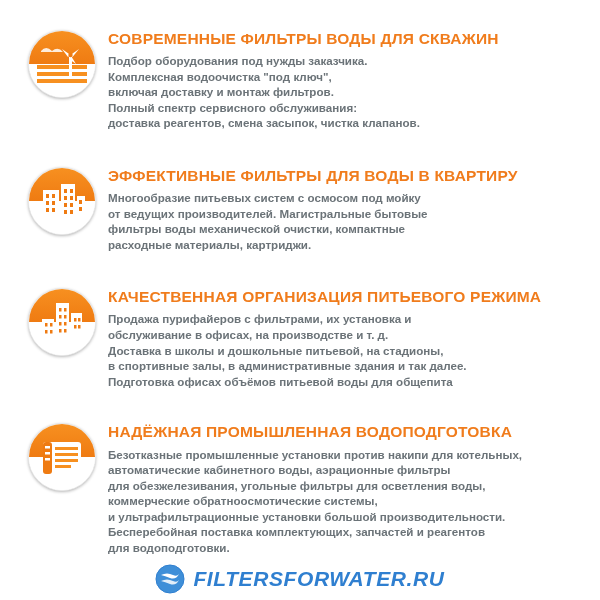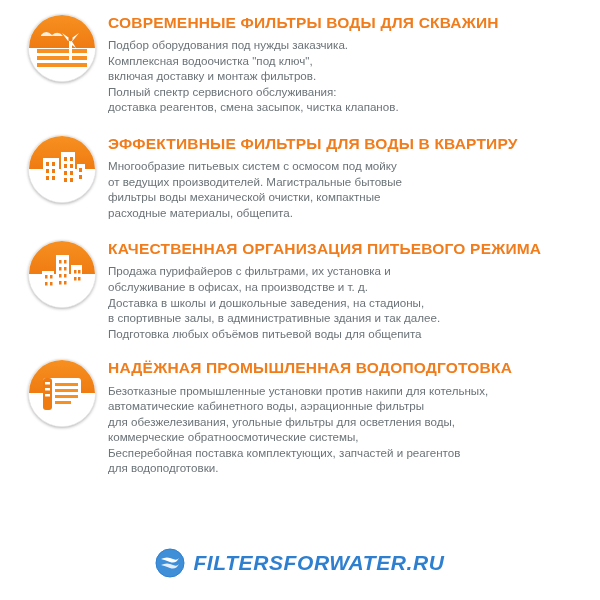--- a/index.html
+++ b/index.html
@@ -16,20 +16,21 @@
   .page {
     position: relative;
     width: 600px;
     height: 600px;
     box-sizing: border-box;
   }
   .section {
     display: flex;
     align-items: flex-start;
     padding: 0 12px 0 18px;
+    margin-top: 16px;
   }
   .icon-col {
     width: 88px;
     flex: 0 0 88px;
     display: flex;
     justify-content: center;
   }
   .text-col {
     flex: 1 1 auto;
     padding-left: 2px;
@@ -41,20 +42,21 @@
     letter-spacing: 0.2px;
     line-height: 1.1;
     margin: 0 0 6px 0;
     white-space: nowrap;
   }
   .sec-body {
     color: #6b7378;
     font-size: 11.6px;
     line-height: 15.6px;
     margin: 0;
+    font-weight: bold;
   }
   .sec-body div {
     white-space: nowrap;
   }
 
   
   .badge {
     position: relative;
     width: 66px;
     height: 66px;
@@ -179,21 +181,21 @@
           </g>
         </svg>
       </div>
     </div>
     <div class="text-col">
       <h2 class="sec-title">ЭФФЕКТИВНЫЕ ФИЛЬТРЫ ДЛЯ ВОДЫ В КВАРТИРУ</h2>
       <div class="sec-body">
         <div>Многообразие питьевых систем с осмосом под мойку</div>
         <div>от ведущих производителей. Магистральные бытовые</div>
         <div>фильтры воды механической очистки, компактные</div>
-        <div>расходные материалы, общепита.</div>
+        <div>расходные материалы, картриджи.</div>
       </div>
     </div>
   </div>
 
   <div class="section" style="padding-top:20px;">
     <div class="icon-col">
       <div class="badge">
         <div class="half"></div>
         <div class="lower"></div>
         <svg width="66" height="66" viewBox="0 0 66 66">
@@ -221,23 +223,23 @@
               <rect x="49" y="36" width="2.5" height="3.5"></rect>
           </g>
         </svg>
       </div>
     </div>
     <div class="text-col">
       <h2 class="sec-title">КАЧЕСТВЕННАЯ ОРГАНИЗАЦИЯ ПИТЬЕВОГО РЕЖИМА</h2>
       <div class="sec-body">
         <div>Продажа пурифайеров с фильтрами, их установка и</div>
         <div>обслуживание в офисах, на производстве и т. д.</div>
-        <div>Доставка в школы и дошкольные заведения, на стадионы,</div>
+        <div>Доставка в школы и дошкольные питьевой, на стадионы,</div>
         <div>в спортивные залы, в административные здания и так далее.</div>
-        <div>Подготовка любых объёмов питьевой воды для общепита</div>
+        <div>Подготовка офисах объёмов питьевой воды для общепита</div>
       </div>
     </div>
   </div>
 
   <div class="section" style="padding-top:18px;">
     <div class="icon-col">
       <div class="badge">
         <div class="half"></div>
         <div class="lower"></div>
         <svg width="66" height="66" viewBox="0 0 66 66">
@@ -255,20 +257,21 @@
         </svg>
       </div>
     </div>
     <div class="text-col">
       <h2 class="sec-title">НАДЁЖНАЯ ПРОМЫШЛЕННАЯ ВОДОПОДГОТОВКА</h2>
       <div class="sec-body">
         <div>Безотказные промышленные установки против накипи для котельных,</div>
         <div>автоматические кабинетного воды, аэрационные фильтры</div>
         <div>для обезжелезивания, угольные фильтры для осветления воды,</div>
         <div>коммерческие обратноосмотические системы,</div>
+        <div>и ультрафильтрационные установки большой производительности.</div>
         <div>Бесперебойная поставка комплектующих, запчастей и реагентов</div>
         <div>для водоподготовки.</div>
       </div>
     </div>
   </div>
 
   <div class="footer">
     <svg class="logo-mark" viewBox="0 0 30 30">
       <circle cx="15" cy="15" r="14" fill="#3f8fd8"></circle>
       <circle cx="15" cy="15" r="14" fill="none" stroke="#2f7fd0" stroke-width="1"></circle>

